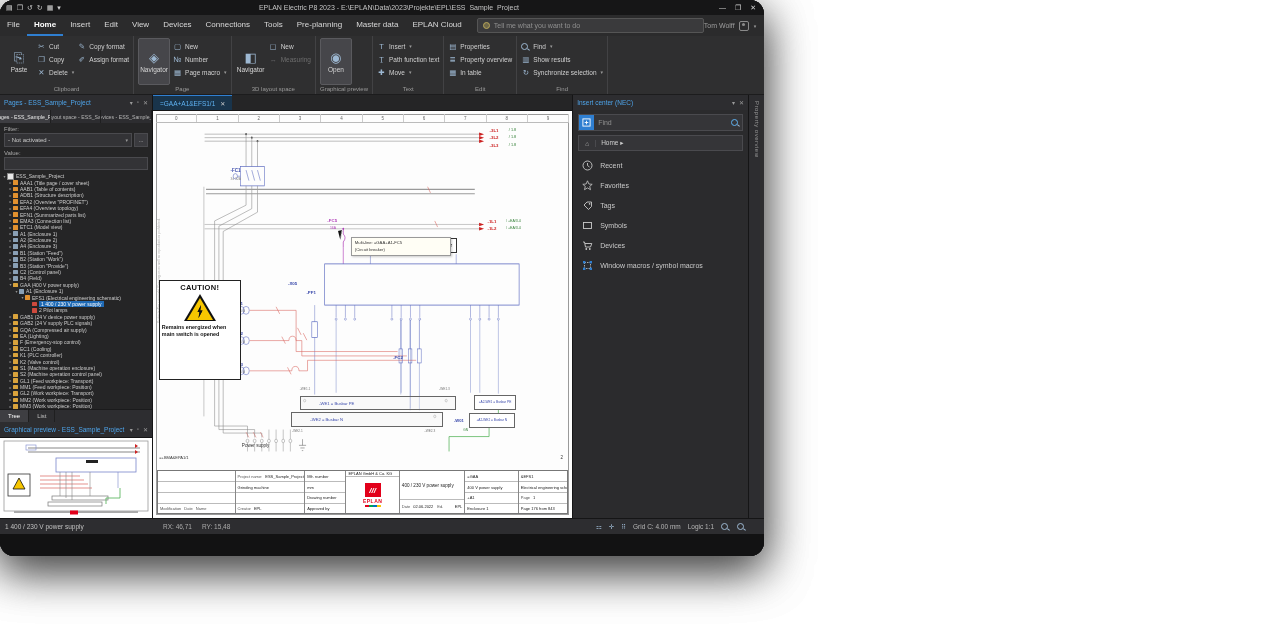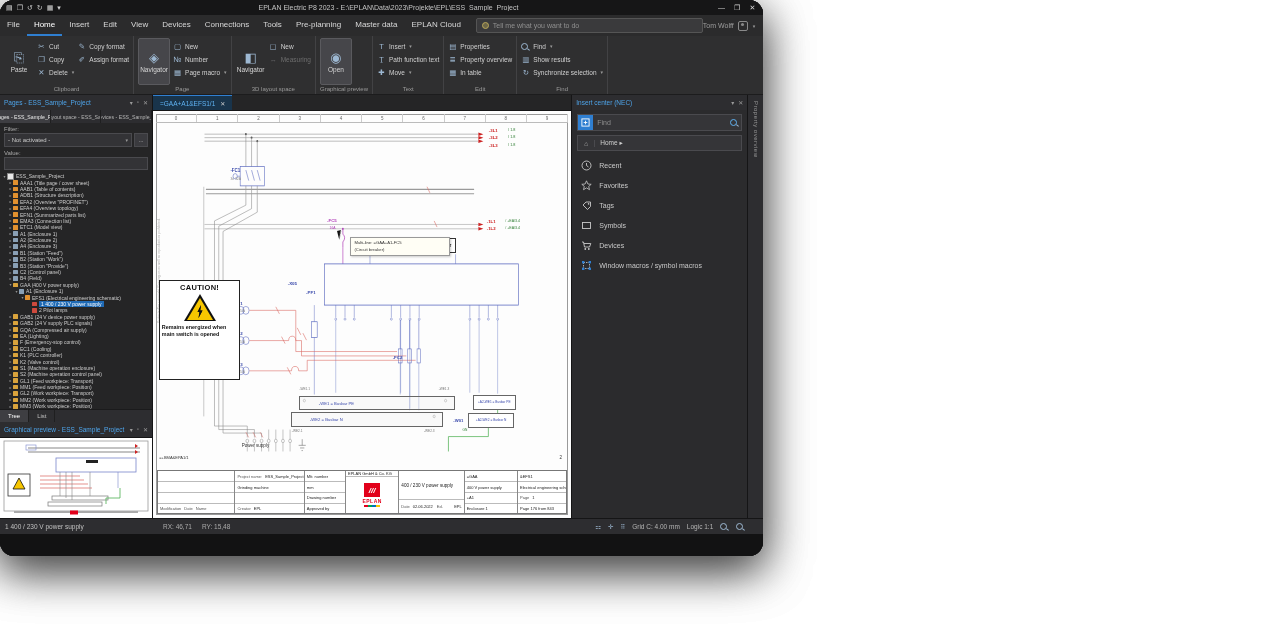--- a/index.html
+++ b/index.html
@@ -12,21 +12,21 @@
   .titlebar{height:15px;background:#161617;display:flex;align-items:center;color:#b9b9b9;font-size:7px;flex:0 0 auto;}
   .qat{display:flex;gap:4px;padding:0 6px;font-size:7px;color:#cfcfcf;}
   .qat span{cursor:default;}
   .tb-title{flex:1;text-align:center;white-space:nowrap;overflow:hidden;color:#c4c4c4;}
   .tb-ctrls{display:flex;gap:9px;padding:0 8px;font-size:7px;color:#d0d0d0;}
 
   
   .menubar{height:21px;display:flex;align-items:center;flex:0 0 auto;background:#2b2b2c;}
   .menu-tabs{display:flex;align-items:stretch;height:100%;}
   .menu-tab{padding:0 7px;font-size:8px;color:#d8d8d8;display:flex;align-items:center;border-bottom:2px solid transparent;cursor:default;}
-  .menu-tab.active{color:#ffffff;border-bottom-color:#2f7fd1;font-weight:normal;}
+  .menu-tab.active{color:#ffffff;border-bottom-color:#2f7fd1;font-weight:bold;}
   .searchpill{margin-left:8px;width:215px;height:13px;background:#3a3a3c;border:1px solid #555;border-radius:2px;
     display:flex;align-items:center;gap:4px;padding:0 5px;color:#909090;font-size:7px;}
   .bulb{width:5px;height:5px;border-radius:50%;border:1px solid #b9a75a;background:#6e6748;}
   .menubar .user{margin-left:auto;display:flex;align-items:center;gap:4px;color:#9d9d9d;font-size:7px;padding-right:8px;}
   .avatar{width:8px;height:8px;border-radius:2px;border:1px solid #8a8a8a;position:relative;}
   .avatar::after{content:"";position:absolute;left:2px;top:1px;width:3px;height:3px;border-radius:50%;background:#8a8a8a;}
 
   
   .ribbon{height:58px;display:flex;align-items:stretch;background:#2f2f30;border-bottom:1px solid #1c1c1d;flex:0 0 auto;}
   .rgroup{display:flex;flex-direction:column;padding:2px 4px 0 4px;border-right:1px solid #424244;}

